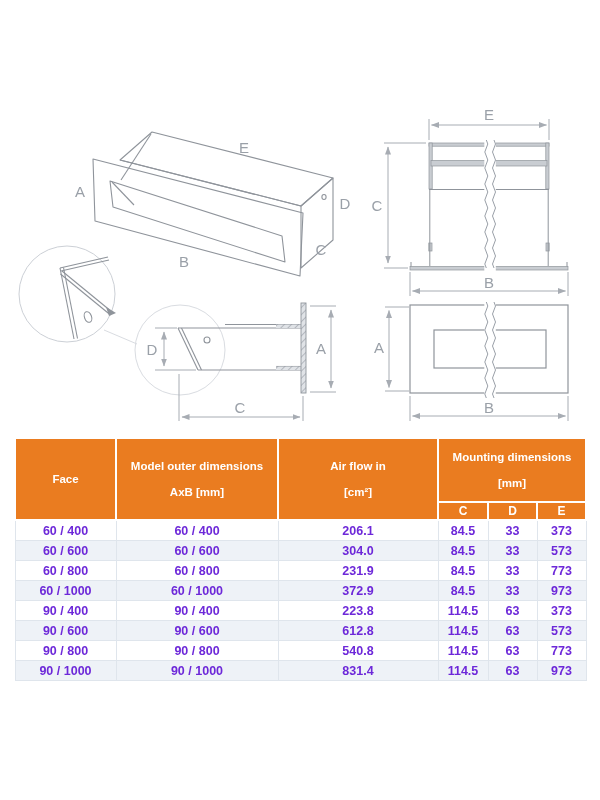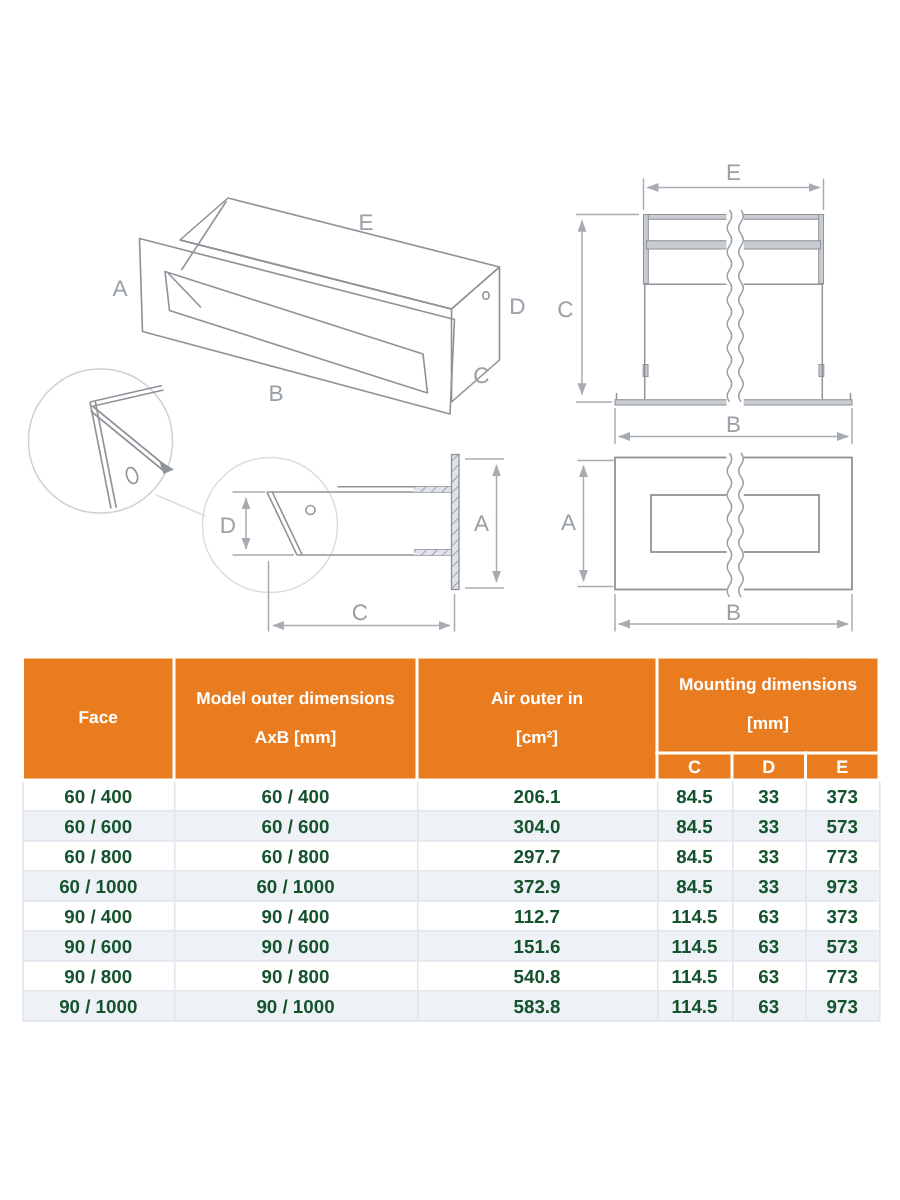--- a/index.html
+++ b/index.html
@@ -6,21 +6,21 @@
   .page{position:relative;width:600px;height:800px;background:#ffffff;overflow:hidden;
         font-family:"Liberation Sans","DejaVu Sans",sans-serif;}
   svg text{font-family:"Liberation Sans","DejaVu Sans",sans-serif;fill:#9aa0a8;font-size:15px;}
   .drawings{position:absolute;left:0;top:0;}
   table.spec{position:absolute;left:14px;top:437px;width:571px;border-collapse:collapse;table-layout:fixed;}
   table.spec th{background:#EA7C20;color:#ffffff;border:2px solid #ffffff;
     font-size:11.5px;font-weight:bold;text-align:center;padding:0;}
   table.spec thead tr.main th{height:62px;}
   table.spec thead tr.subrow th{height:16px;font-size:12px;}
   table.spec td{border:1px solid #dfe5ec;height:19px;padding:0;text-align:center;
-    font-size:12.5px;font-weight:bold;color:#14532d;}
+    font-size:12.5px;font-weight:bold;color:#6d28d9;}
   table.spec tbody tr:nth-child(even){background:#eef2f7;}
   .hline2{display:block;margin-top:14px;}
 </style>
 </head>
 <body>
 
 <div class="page">
 
   <svg class="drawings" width="600" height="435" viewBox="0 0 600 435">
     <defs>
@@ -177,21 +177,21 @@
         <col style="width:49px">
     </colgroup>
     <thead>
       <tr class="main">
         <th rowspan="2">Face</th>
         <th rowspan="2">
           <span>Model outer dimensions</span>
           <span class="hline2">AxB [mm]</span>
         </th>
         <th rowspan="2">
-          <span>Air outer in</span>
+          <span>Air flow in</span>
           <span class="hline2">[cm²]</span>
         </th>
         <th colspan="3">
           <span>Mounting dimensions</span>
           <span class="hline2">[mm]</span>
         </th>
       </tr>
       <tr class="subrow">
         <th>C</th>
         <th>D</th>
@@ -211,61 +211,61 @@
           <td>60 / 600</td>
           <td>60 / 600</td>
           <td>304.0</td>
           <td>84.5</td>
           <td>33</td>
           <td>573</td>
         </tr>
         <tr>
           <td>60 / 800</td>
           <td>60 / 800</td>
-          <td>297.7</td>
+          <td>231.9</td>
           <td>84.5</td>
           <td>33</td>
           <td>773</td>
         </tr>
         <tr>
           <td>60 / 1000</td>
           <td>60 / 1000</td>
           <td>372.9</td>
           <td>84.5</td>
           <td>33</td>
           <td>973</td>
         </tr>
         <tr>
           <td>90 / 400</td>
           <td>90 / 400</td>
-          <td>112.7</td>
+          <td>223.8</td>
           <td>114.5</td>
           <td>63</td>
           <td>373</td>
         </tr>
         <tr>
           <td>90 / 600</td>
           <td>90 / 600</td>
-          <td>151.6</td>
+          <td>612.8</td>
           <td>114.5</td>
           <td>63</td>
           <td>573</td>
         </tr>
         <tr>
           <td>90 / 800</td>
           <td>90 / 800</td>
           <td>540.8</td>
           <td>114.5</td>
           <td>63</td>
           <td>773</td>
         </tr>
         <tr>
           <td>90 / 1000</td>
           <td>90 / 1000</td>
-          <td>583.8</td>
+          <td>831.4</td>
           <td>114.5</td>
           <td>63</td>
           <td>973</td>
         </tr>
       </tbody>
   </table>
 
 </div>
 
 </body></html>

